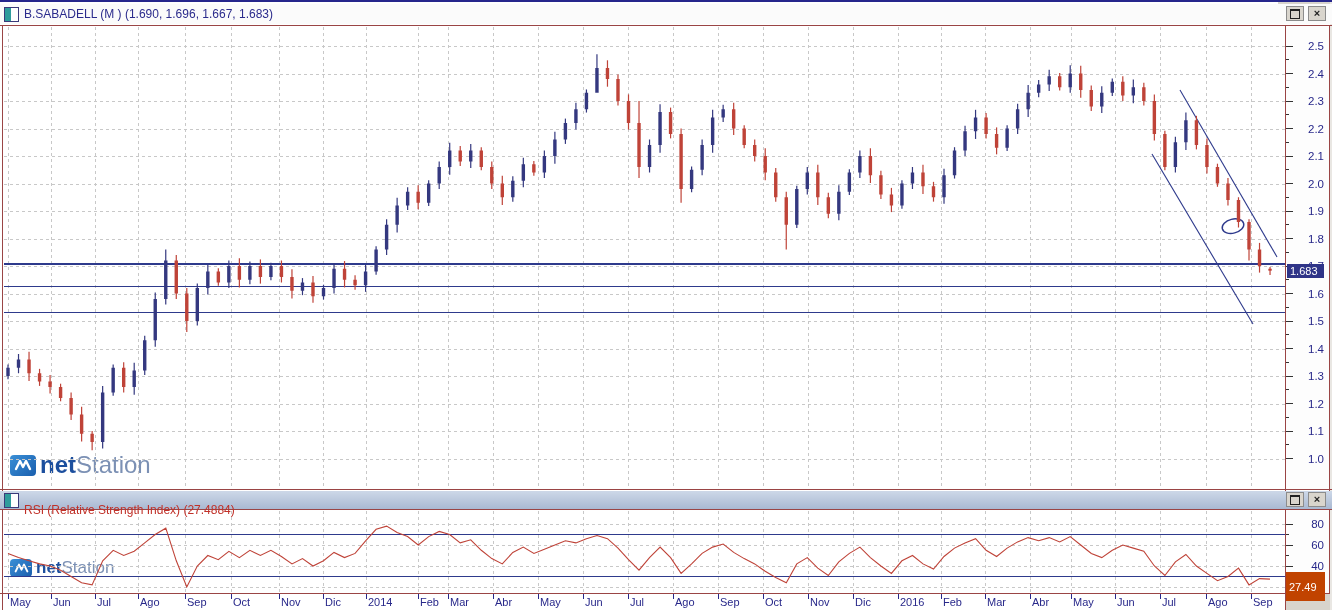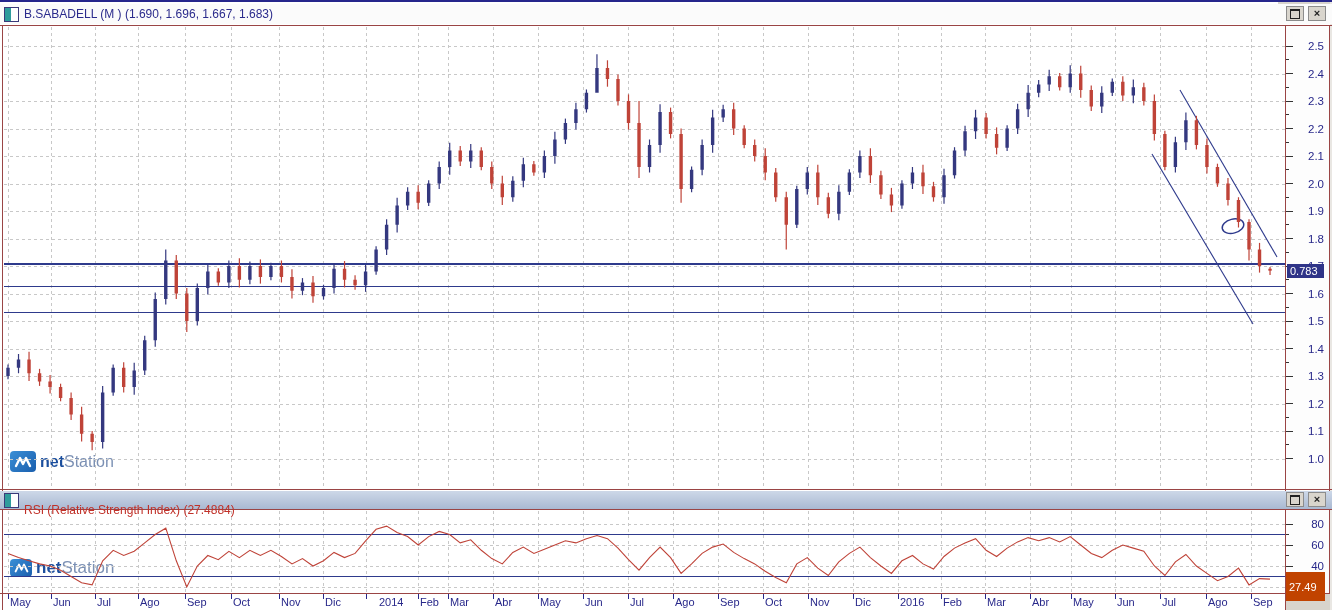--- a/index.html
+++ b/index.html
@@ -16,21 +16,21 @@
   #corner-br{left:1286px;top:592px;width:46px;height:18px;background:#d8d4cc;}
   #xaxis-bg{left:0;top:592px;width:1286px;height:17px;background:#ffffff;}
   
   .logo{position:absolute;z-index:1;display:flex;align-items:center;gap:4px;}
   #logo-main{left:10px;top:449px;}
   #logo-rsi{left:10px;top:556px;}
   .logo-box{border-radius:4px;background:linear-gradient(135deg,#3a8fd6,#1a5fae);display:flex;align-items:center;justify-content:center;}
   #logo-main .logo-box{width:26px;height:21px;}
   #logo-rsi .logo-box{width:22px;height:18px;}
   .logo-word{white-space:nowrap;}
-  #logo-main .logo-word{font-size:16px;}
+  #logo-main .logo-word{font-size:24px;}
   #logo-rsi .logo-word{font-size:17px;}
   .logo-net{font-weight:bold;color:#1c4f9e;}
   .logo-station{color:#7b90b4;}
   
   #cv{position:absolute;left:0;top:0;z-index:2;}
   
   .titlebar{position:absolute;z-index:3;left:0;width:1332px;display:flex;align-items:center;box-sizing:border-box;}
   #main-titlebar{top:2px;height:20px;background:#fbfbfb;padding-left:4px;}
   #rsi-titlebar{top:489px;height:18px;background:linear-gradient(#cdd8e8,#a9b9d2);padding-left:4px;}
   .tb-icon{width:13px;height:13px;border:1px solid #3a3a7a;background:linear-gradient(90deg,#2e9c9c 0 45%,#ffffff 45%);display:inline-block;margin-right:5px;flex:0 0 auto;}
@@ -783,33 +783,33 @@
     <span class="tb-btns">
       <button class="wbtn">
           <span class="maxglyph"></span>
         </button>
       <button class="wbtn">
           <span class="xglyph">×</span>
         </button>
     </span>
   </div>
 
-  <div class="badge" id="price-badge">0.783</div>
+  <div class="badge" id="price-badge">1.683</div>
   <div class="badge" id="rsi-badge">27.49</div>
 
   <div id="xaxis-labels">
       <span class="xlab" style="left: 10px;">May</span>
       <span class="xlab" style="left: 53px;">Jun</span>
       <span class="xlab" style="left: 97px;">Jul</span>
       <span class="xlab" style="left: 140px;">Ago</span>
       <span class="xlab" style="left: 187px;">Sep</span>
       <span class="xlab" style="left: 233px;">Oct</span>
       <span class="xlab" style="left: 281px;">Nov</span>
       <span class="xlab" style="left: 325px;">Dic</span>
-      <span class="xlab" style="left: 368px; margin-left: 11px;">2014</span>
+      <span class="xlab" style="left: 368px;">2014</span>
       <span class="xlab" style="left: 420px;">Feb</span>
       <span class="xlab" style="left: 450px;">Mar</span>
       <span class="xlab" style="left: 495px;">Abr</span>
       <span class="xlab" style="left: 540px;">May</span>
       <span class="xlab" style="left: 585px;">Jun</span>
       <span class="xlab" style="left: 630px;">Jul</span>
       <span class="xlab" style="left: 675px;">Ago</span>
       <span class="xlab" style="left: 720px;">Sep</span>
       <span class="xlab" style="left: 765px;">Oct</span>
       <span class="xlab" style="left: 810px;">Nov</span>

